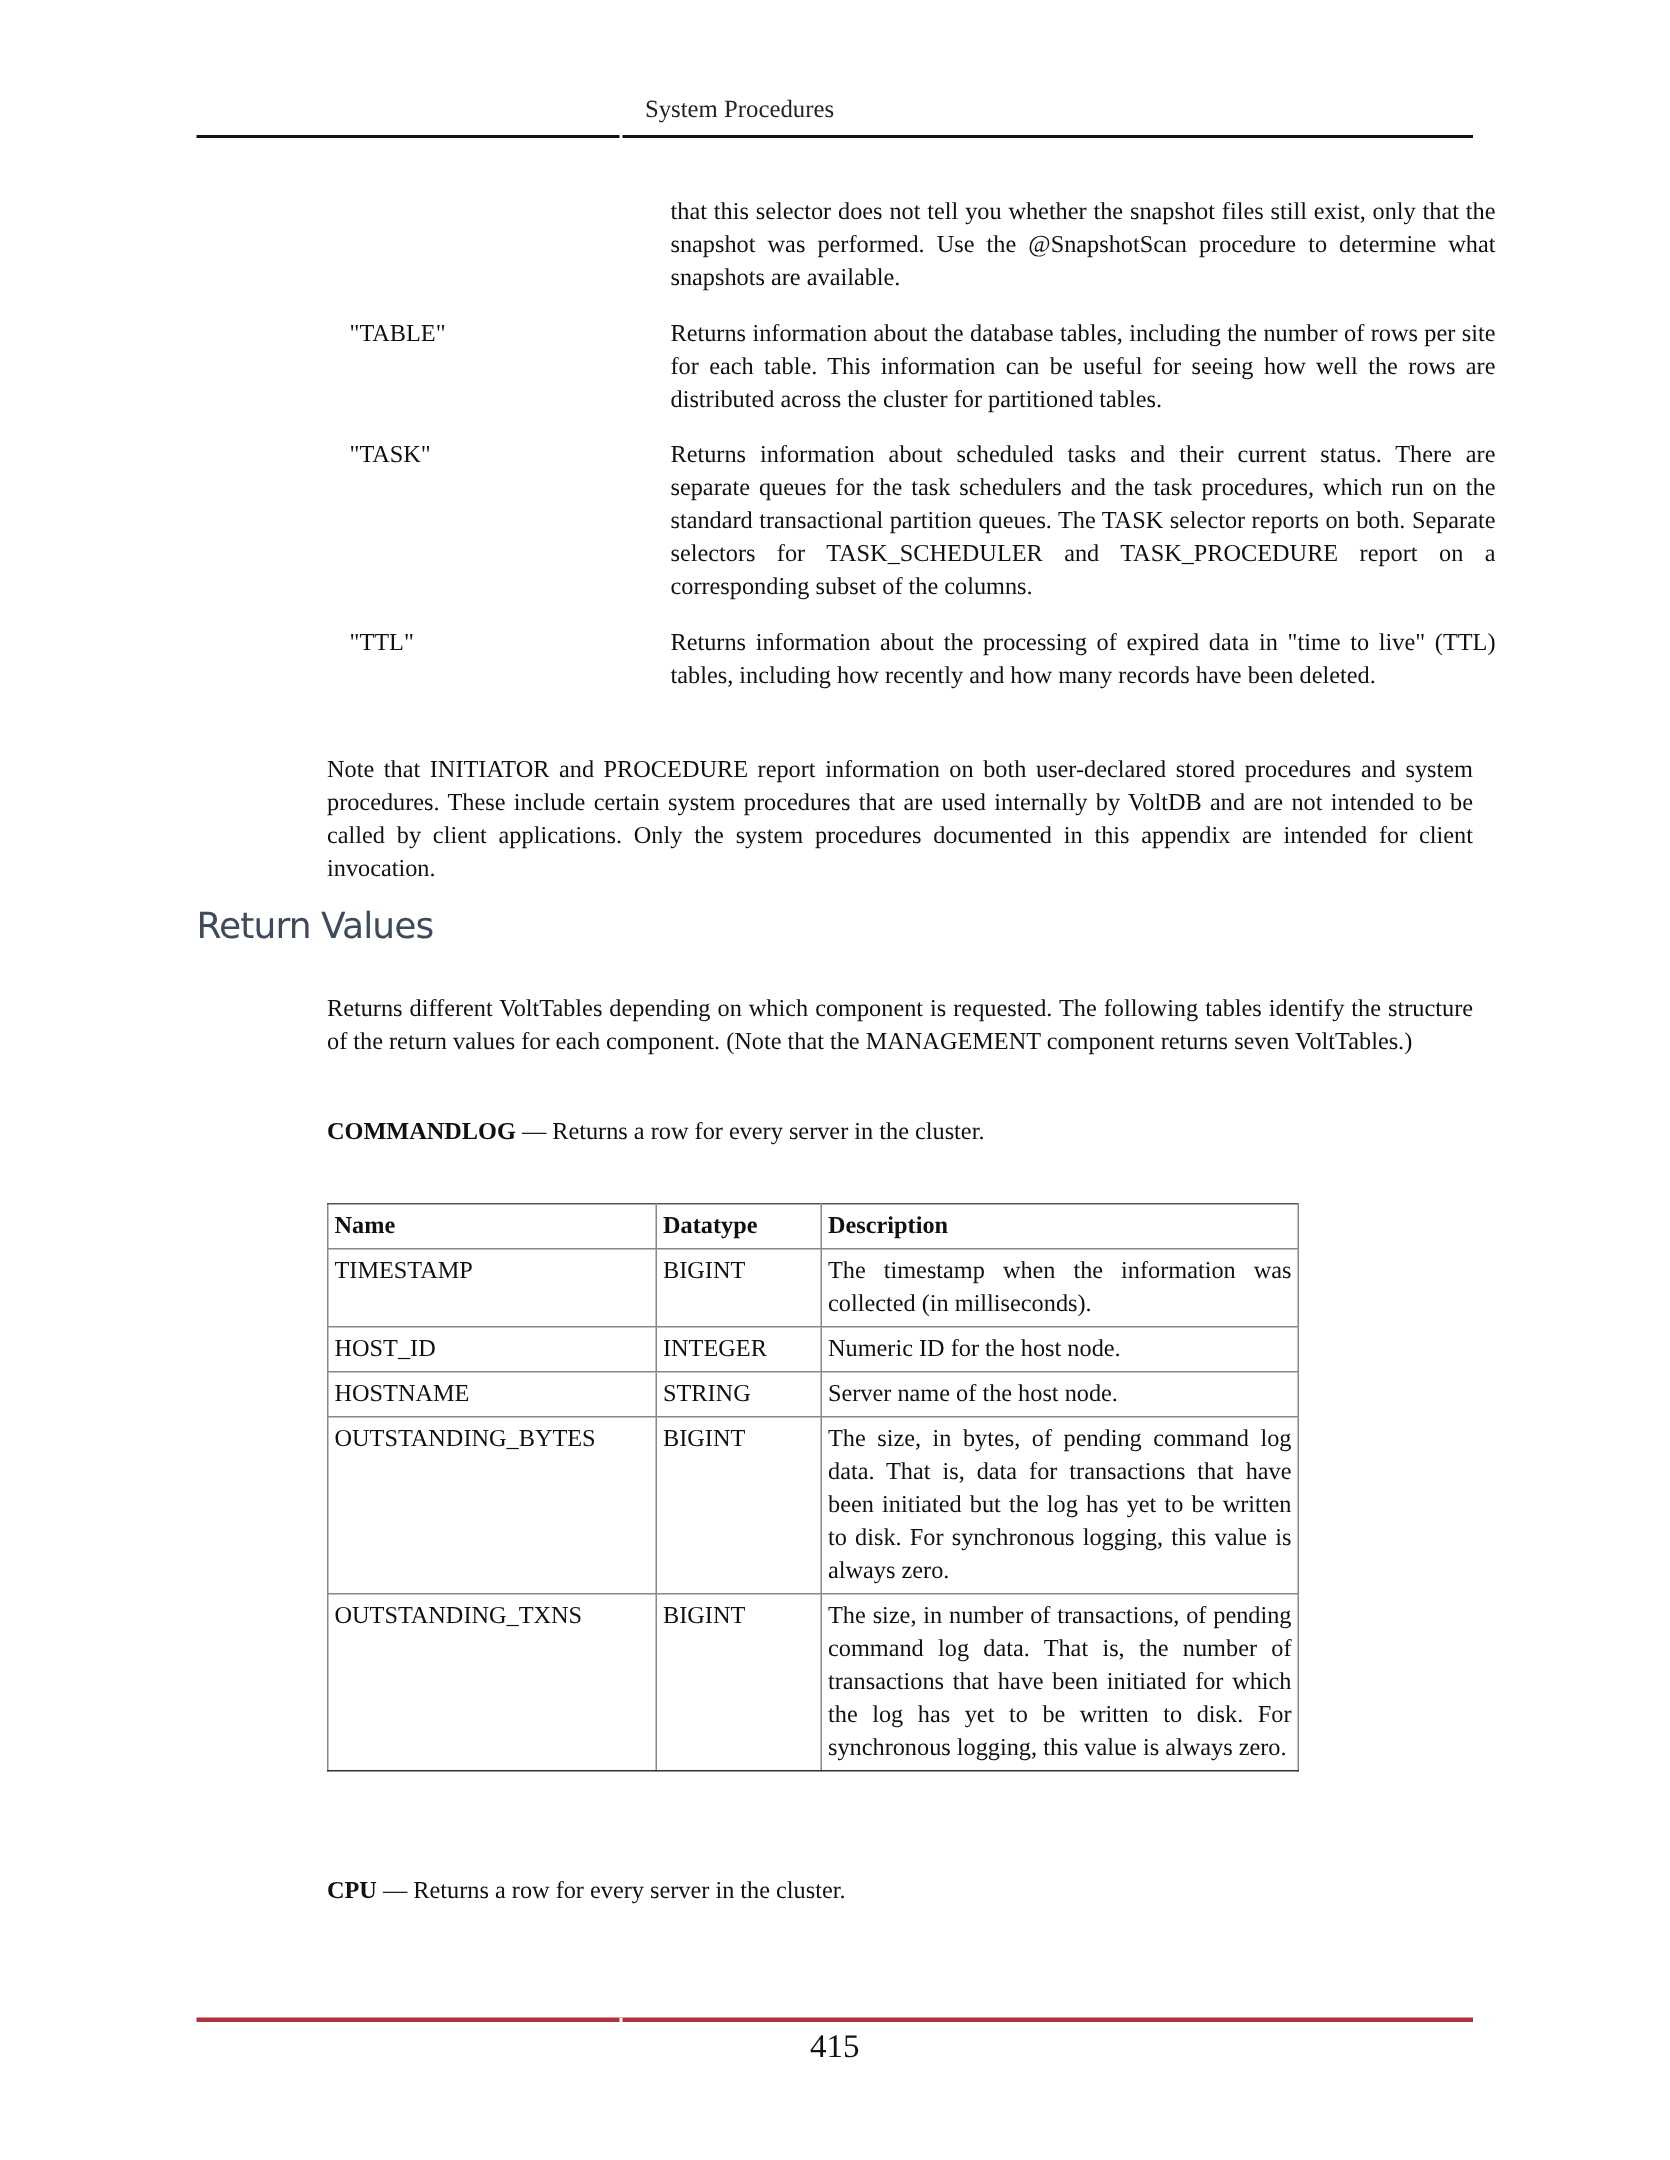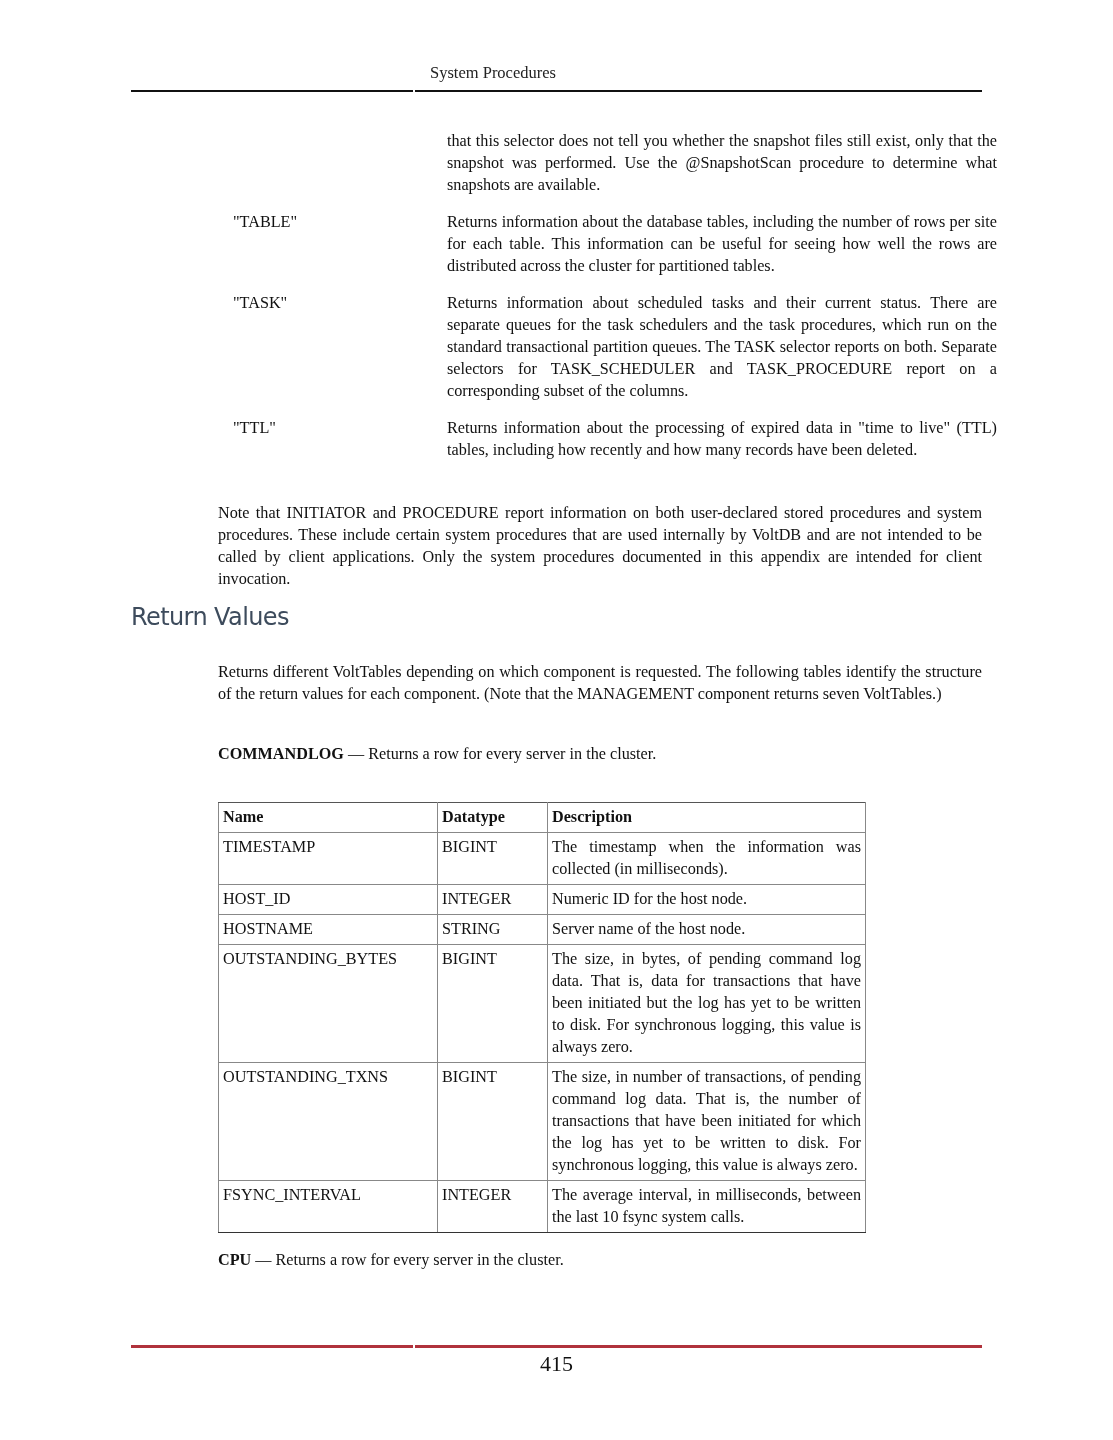--- a/index.html
+++ b/index.html
@@ -123,25 +123,20 @@
   <tr>
     <td>OUTSTANDING_BYTES</td>
     <td>BIGINT</td>
     <td class="desc">The size, in bytes, of pending command log data. That is, data for transactions that have been initiated but the log has yet to be written to disk. For synchronous logging, this value is always zero.</td>
   </tr>
   <tr>
     <td>OUTSTANDING_TXNS</td>
     <td>BIGINT</td>
     <td class="desc">The size, in number of transactions, of pending command log data. That is, the number of transactions that have been initiated for which the log has yet to be written to disk. For synchronous logging, this value is always zero.</td>
   </tr>
-  <tr>
-    <td>FSYNC_INTERVAL</td>
-    <td>INTEGER</td>
-    <td class="desc">The average interval, in milliseconds, between the last 10 fsync system calls.</td>
-  </tr>
 </tbody>
   </table>
 
 <div class="caption2"><b>CPU</b><span> — Returns a row for every server in the cluster.</span></div>
 
 <div class="footer-rule">
     <div class="gap"></div>
   </div>
 <div class="page-number">415</div>
 

